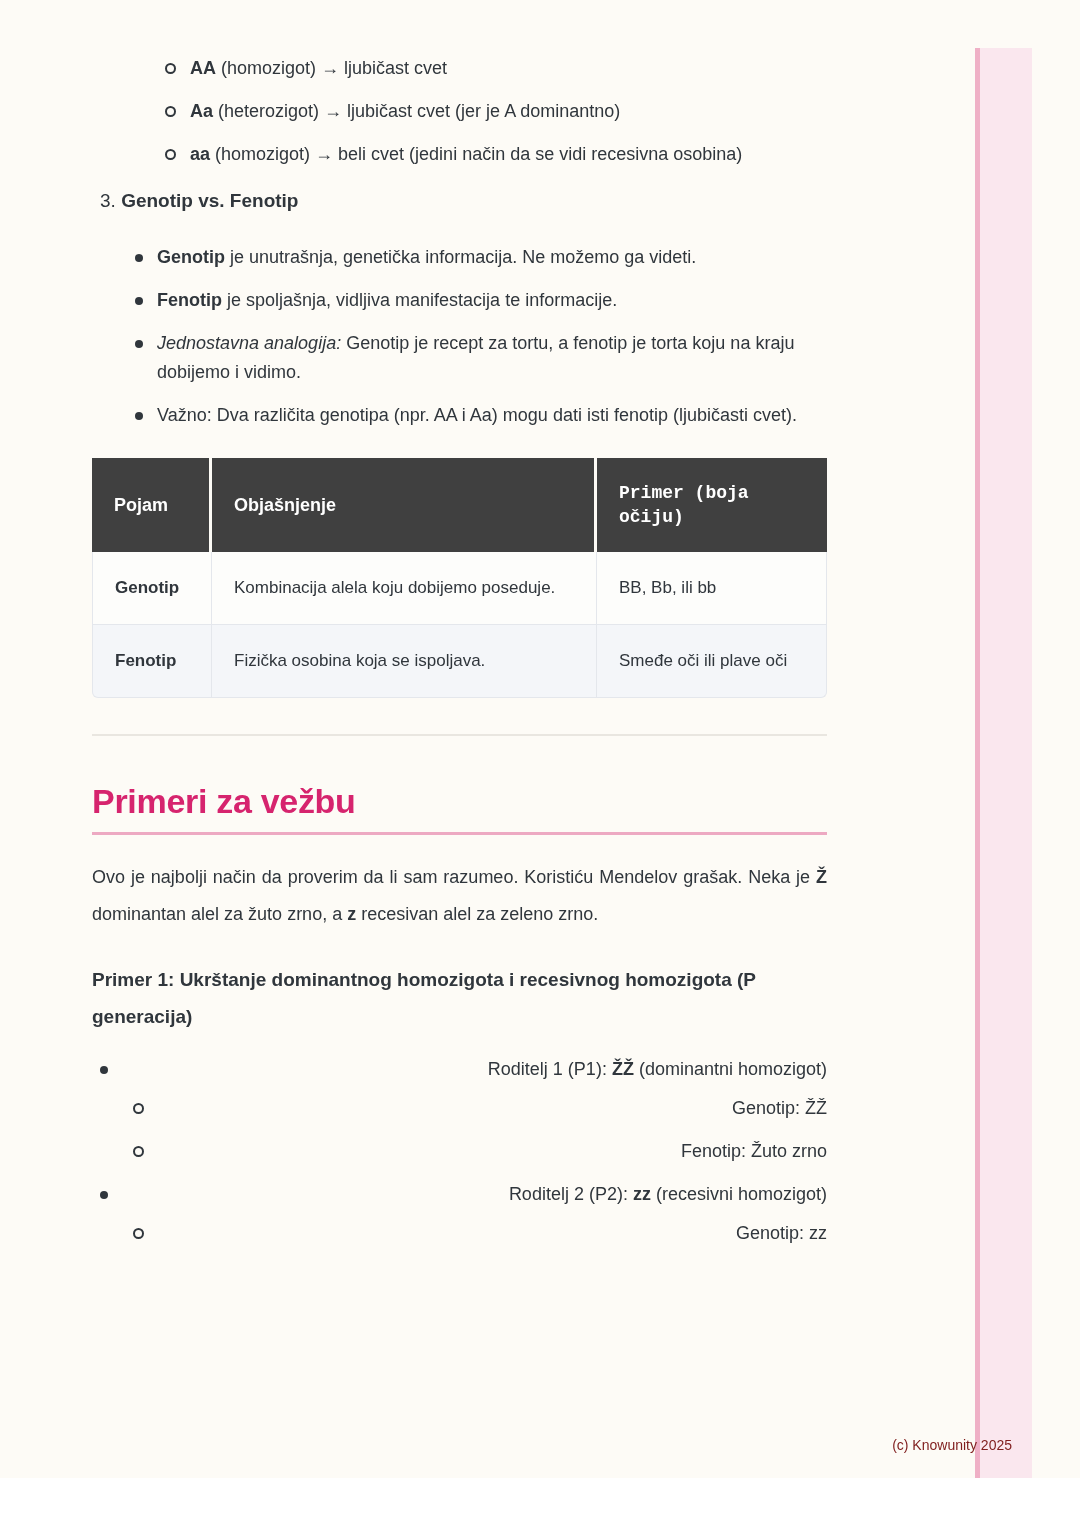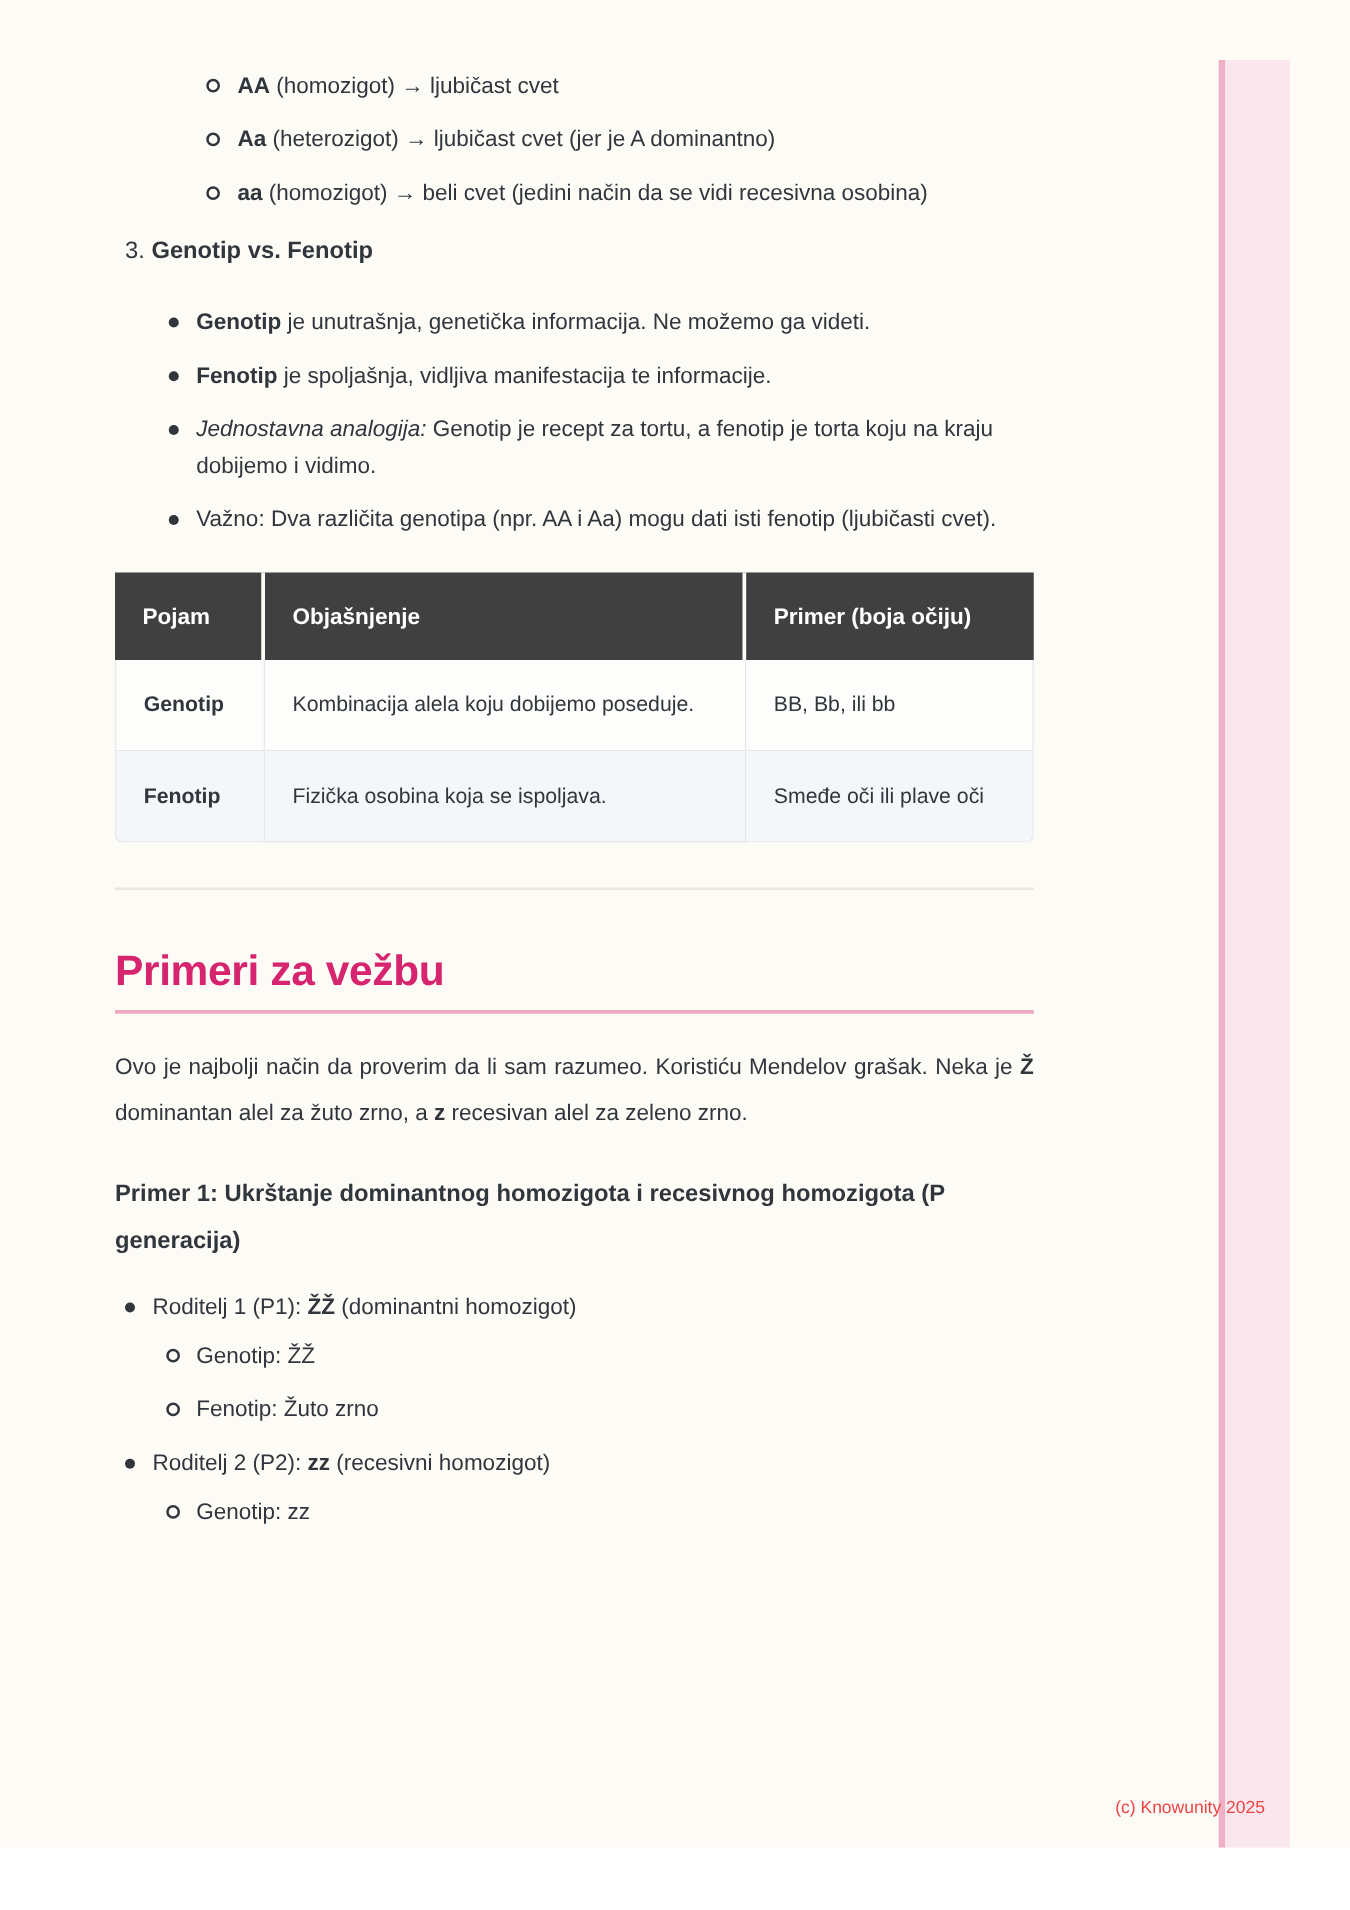--- a/index.html
+++ b/index.html
@@ -62,21 +62,21 @@
   table.def-table {
     width:735px; margin-top:28px;
     border-collapse:separate; border-spacing:0;
   }
   table.def-table th {
     background:#404040; color:#ffffff;
     font-size:18px; font-weight:bold; text-align:left;
     padding:23px 22px; line-height:24px;
     border-right:3px solid #fdfbf6;
   }
-  table.def-table th:last-child { border-right:none; }
+  table.def-table th:last-child { border-right:none;font-family:Liberation Mono, monospace; }
   table.def-table td {
     font-size:17px; line-height:32px;
     padding:20px 22px;
     border-right:1px solid #e4e7ec;
     border-bottom:1px solid #e4e7ec;
     vertical-align:middle;
   }
   table.def-table td:first-child { border-left:1px solid #e4e7ec; font-weight:bold; }
   table.def-table tr.row-a td { background:#fdfdfb; }
   table.def-table tr.row-b td { background:#f4f6f9; }
@@ -102,34 +102,34 @@
     font-size:18px; line-height:37px;
   }
   p.primer-title {
     margin:28px 0 0 0;
     font-weight:bold;
     font-size:19px; line-height:37px;
   }
 
   
   .parents-list { padding-left:30px; margin-top:20px; }
-  .parents-list > li { margin-bottom:6px; }
+  .parents-list > li { margin-bottom:6px;text-align:right; }
   .parents-list > li::before {
     content:""; position:absolute; left:-22px; top:11px;
     width:8px; height:8px; background:#30363c; border-radius:50%;
   }
   .circle-sub { padding-left:35px; margin-top:10px; }
   .circle-sub > li::before {
     content:""; position:absolute; left:-24px; top:9px;
     width:7px; height:7px; border:2px solid #30363c; border-radius:50%;
   }
 
   .footer {
     position:absolute; top:1437px; right:68px;
-    font-size:14px; color:#ef4444; z-index:5;
+    font-size:14px; color:#7f1d1d; z-index:5;
   }
 </style>
 </head>
 <body>
 
 <div class="canvas">
   <div class="page-bg"></div>
   <div class="stripe"></div>
 
   <div class="content">

